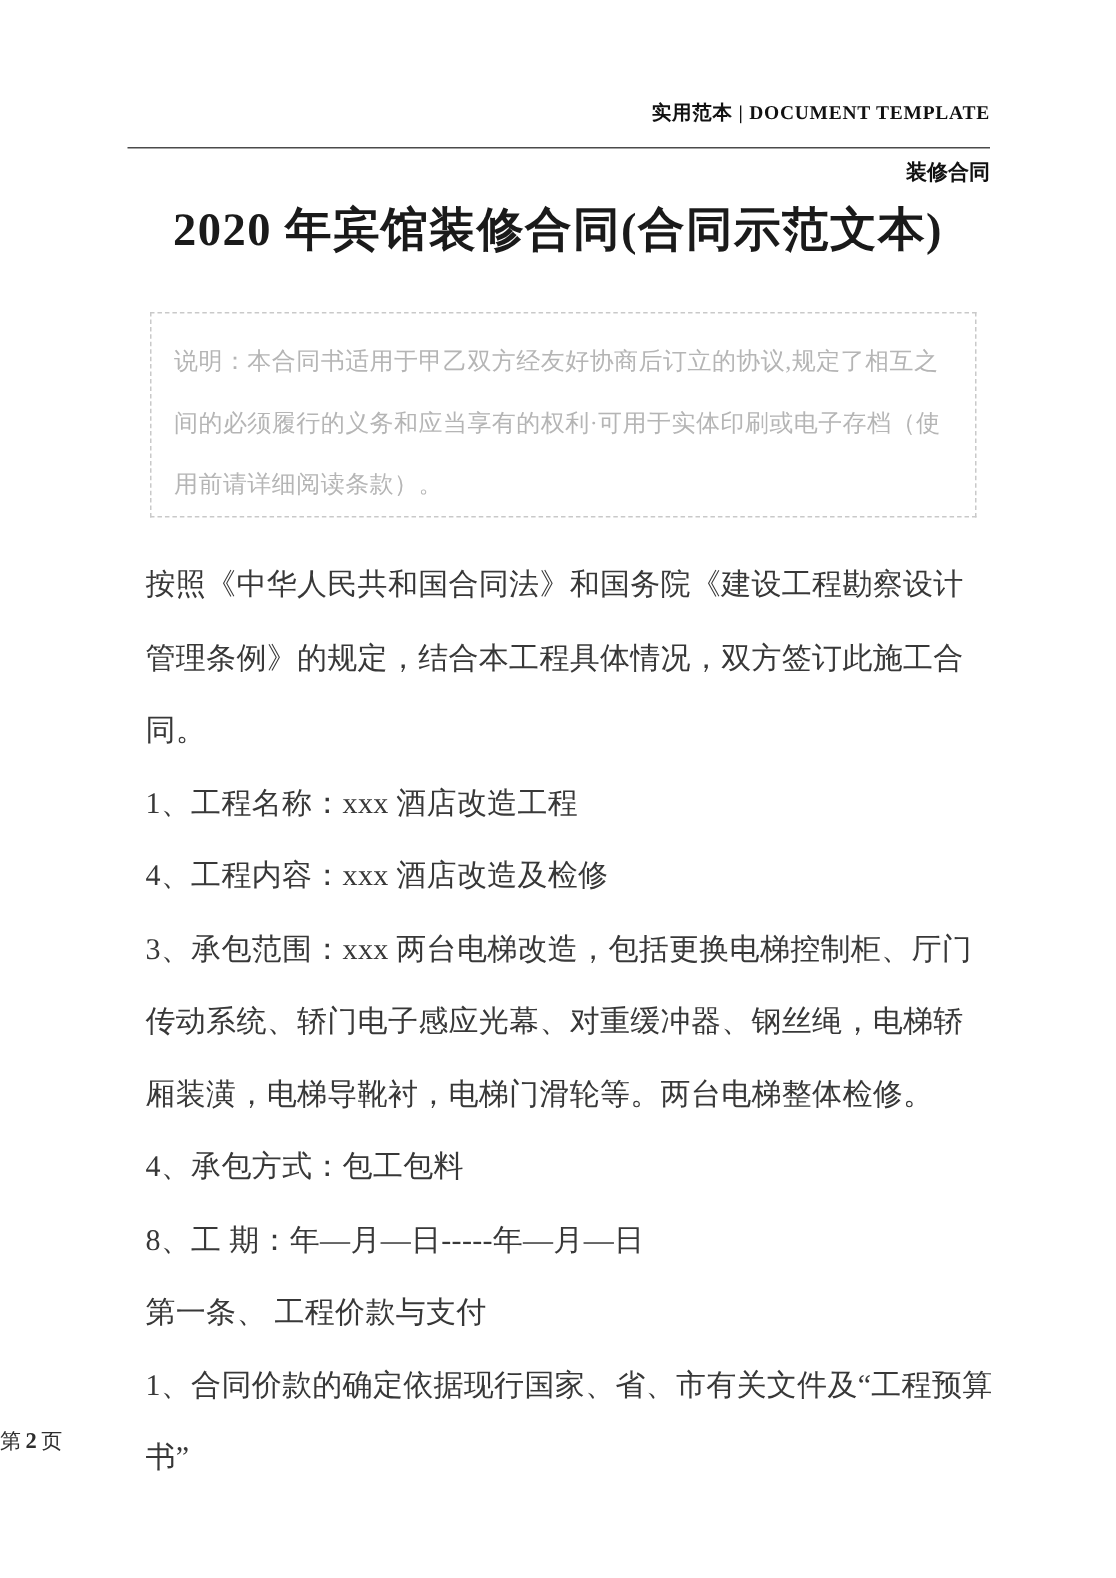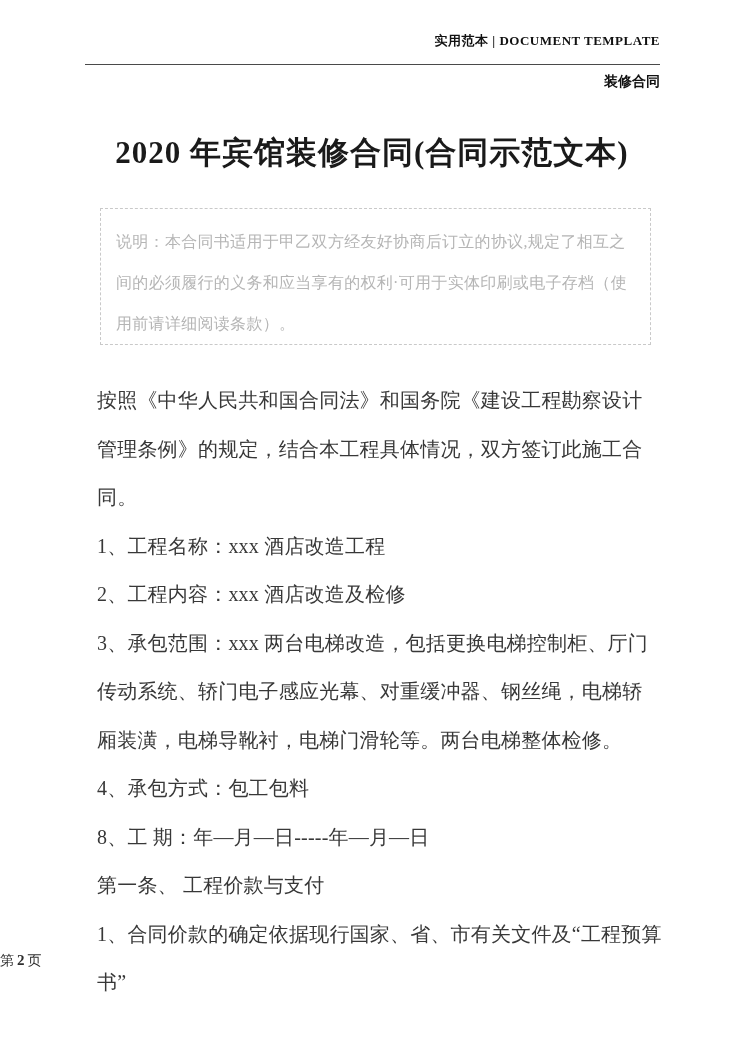--- a/index.html
+++ b/index.html
@@ -12,21 +12,21 @@
     width: 744px;
     height: 1052px;
     background: #ffffff;
     overflow: hidden;
     font-family: "Liberation Serif", "DejaVu Serif", serif;
     color: #383838;
   }
   
   .header {
     position: absolute;
-    top: 32px;
+    top: 66px;
     left: 85px;
     right: 84px;
     text-align: right;
   }
   .brand {
     font-size: 13px;
     font-weight: 700;
     color: #111111;
     letter-spacing: 0.5px;
     line-height: 18px;
@@ -71,21 +71,21 @@
   .notice p {
     margin: 3px;
     font-size: 16px;
     line-height: 41px;
     color: #b5b5b5;
     letter-spacing: 0.3px;
   }
   
   .body-text {
     position: absolute;
-    top: 376px;
+    top: 366px;
     left: 97px;
     width: 565px;
   }
   .body-text p {
     margin: 0;
     font-size: 20px;
     line-height: 48.5px;
     color: #383838;
     letter-spacing: 0.2px;
   }
@@ -118,21 +118,21 @@
 
   <h1 class="title">2020 年宾馆装修合同(合同示范文本)</h1>
 
   <div class="notice">
     <p>说明：本合同书适用于甲乙双方经友好协商后订立的协议,规定了相互之间的必须履行的义务和应当享有的权利·可用于实体印刷或电子存档（使用前请详细阅读条款）。</p>
   </div>
 
   <div class="body-text">
     <p>按照《中华人民共和国合同法》和国务院《建设工程勘察设计管理条例》的规定，结合本工程具体情况，双方签订此施工合同。</p>
     <p>1、工程名称：xxx 酒店改造工程</p>
-    <p>2、工程内容：xxx 酒店改造及检修</p>
+    <p>4、工程内容：xxx 酒店改造及检修</p>
     <p>3、承包范围：xxx 两台电梯改造，包括更换电梯控制柜、厅门传动系统、轿门电子感应光幕、对重缓冲器、钢丝绳，电梯轿厢装潢，电梯导靴衬，电梯门滑轮等。两台电梯整体检修。</p>
     <p>4、承包方式：包工包料</p>
     <p>8、工 期：年—月—日-----年—月—日</p>
     <p>第一条、 工程价款与支付</p>
     <p>1、合同价款的确定依据现行国家、省、市有关文件及“工程预算书”</p>
   </div>
 
   <div class="footer">
     <span>第</span><span class="num">2</span><span>页</span>
   </div>

